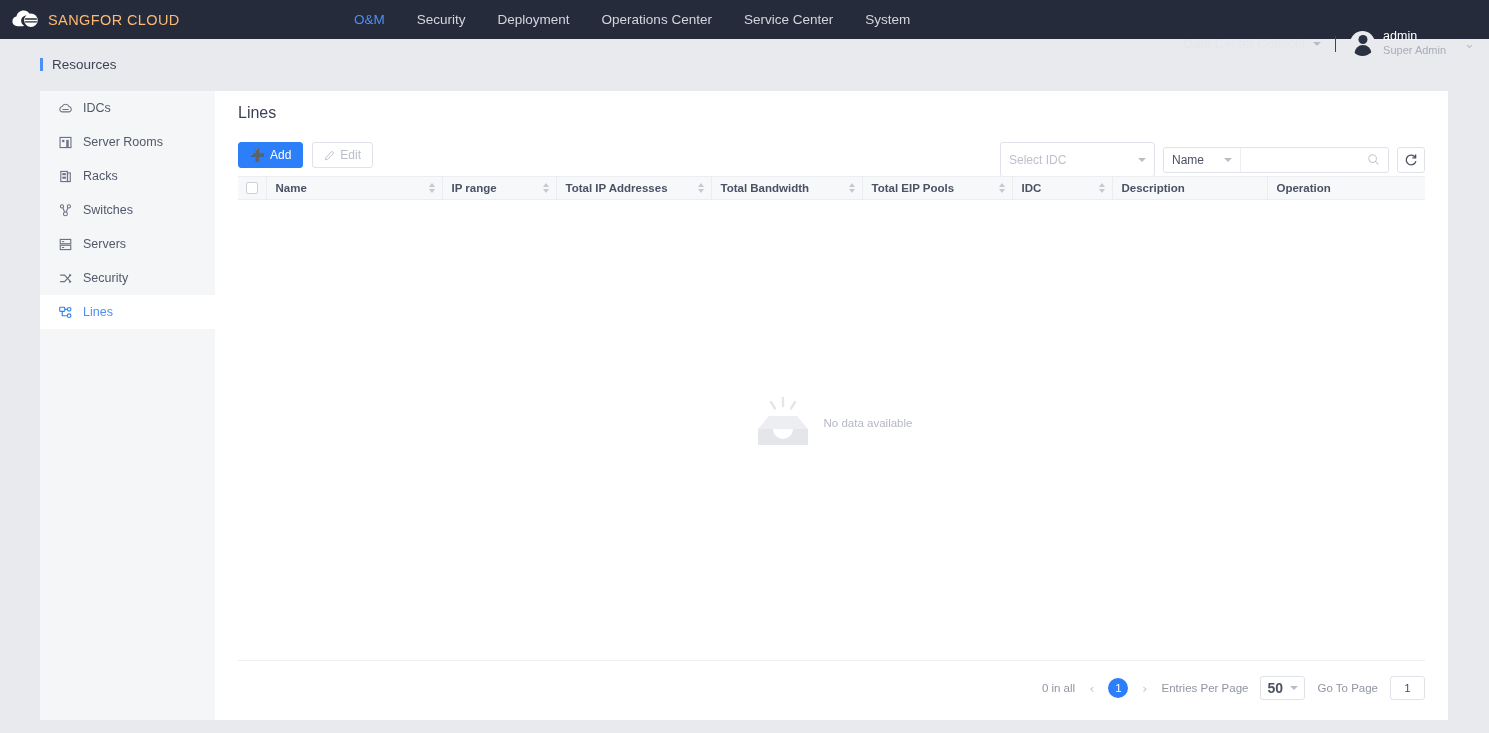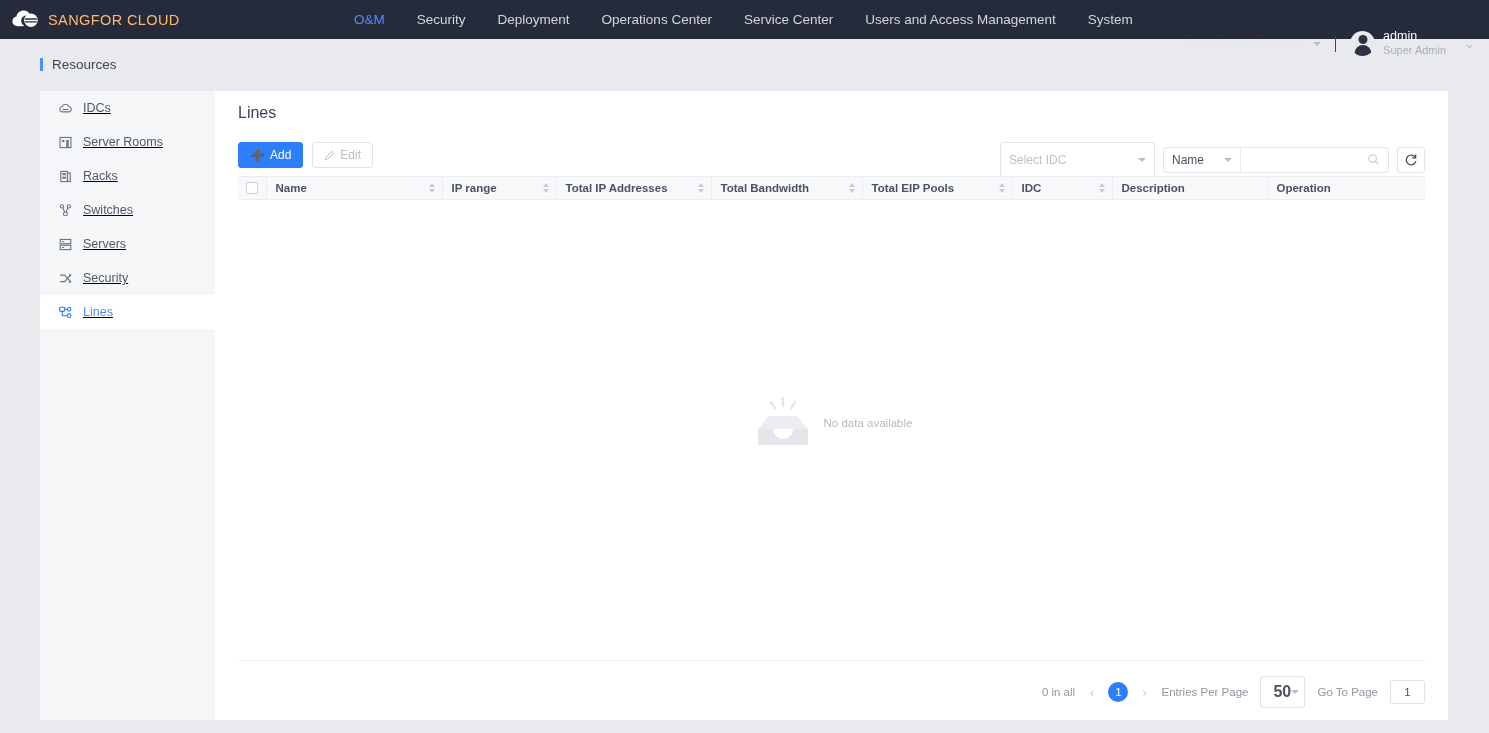--- a/index.html
+++ b/index.html
@@ -73,21 +73,21 @@
   .crumb-mark { width: 3px; height: 13px; background: #4e8ef7; margin-right: 9px; }
   .crumb-text { font-size: 13.5px; color: #3d4355; }
 
   
   .sidebar {
     position: absolute; left: 40px; top: 91px;
     width: 175px; height: 629px; background: #f5f6f8;
   }
   .side-item {
     height: 34px; display: flex; align-items: center;
-    padding-left: 18px; gap: 10px; cursor: pointer; text-decoration: underline;
+    padding-left: 18px; gap: 10px; cursor: pointer;
   }
   .side-item .lbl { font-size: 12.5px; color: #51586a; white-space: nowrap; }
   .side-item.active { background: #ffffff; }
   .side-item.active .lbl { color: #4e8ef7; }
   .side-item .ico { width: 15px; height: 15px; flex: none; display: block; }
 
   
   .content {
     position: absolute; left: 215px; top: 91px;
     width: 1233px; height: 629px; background: #ffffff;
@@ -183,24 +183,24 @@
     font-size: 11.5px; color: #9095a1;
   }
   .pg-arrow { color: #c4c8d1; font-size: 13px; padding: 0 2px; cursor: pointer;
               font-family: "DejaVu Sans", sans-serif; }
   .pg-num {
     width: 20px; height: 20px; border-radius: 50%; background: #2d7ff9;
     color: #fff; font-size: 11.5px; display: flex;
     align-items: center; justify-content: center; cursor: pointer;
   }
   .epp-sel {
-    width: 45px; height: 32px; border: 1px solid #dfe2e8; border-radius: 3px;
+    width: 45px; height: 24px; border: 1px solid #dfe2e8; border-radius: 3px;
     background: #fff; display: flex; align-items: center;
-    justify-content: space-between; padding: 0 12px;
-    font-size: 16px; color: #4b5163; font-weight: bold;
+    justify-content: space-between; padding: 0 6px;
+    font-size: 14px; color: #4b5163; font-weight: bold;
   }
   .goto-input {
     width: 35px; height: 24px; border: 1px solid #dfe2e8; border-radius: 3px;
     background: #fff; font-size: 11.5px; color: #4b5163; text-align: center;
     font-family: "Liberation Sans", sans-serif; outline: none;
   }
 </style>
 </head>
 <body>
 
@@ -214,21 +214,20 @@
     </svg>
     <span class="brand-text">SANGFOR CLOUD</span>
   </div>
 
   <nav class="mainnav">
     <a href="#" class="active">O&amp;M</a>
     <a href="#">Security</a>
     <a href="#">Deployment</a>
     <a href="#">Operations Center</a>
     <a href="#">Service Center</a>
-    <a href="#">Users and Access Management</a>
     <a href="#">System</a>
   </nav>
 
   <div class="topright">
     <div class="console-sel">
       <span>Data Center Console</span>
       <span class="caret-down"></span>
     </div>
     <div class="vdivider"></div>
     <div class="user-box">

